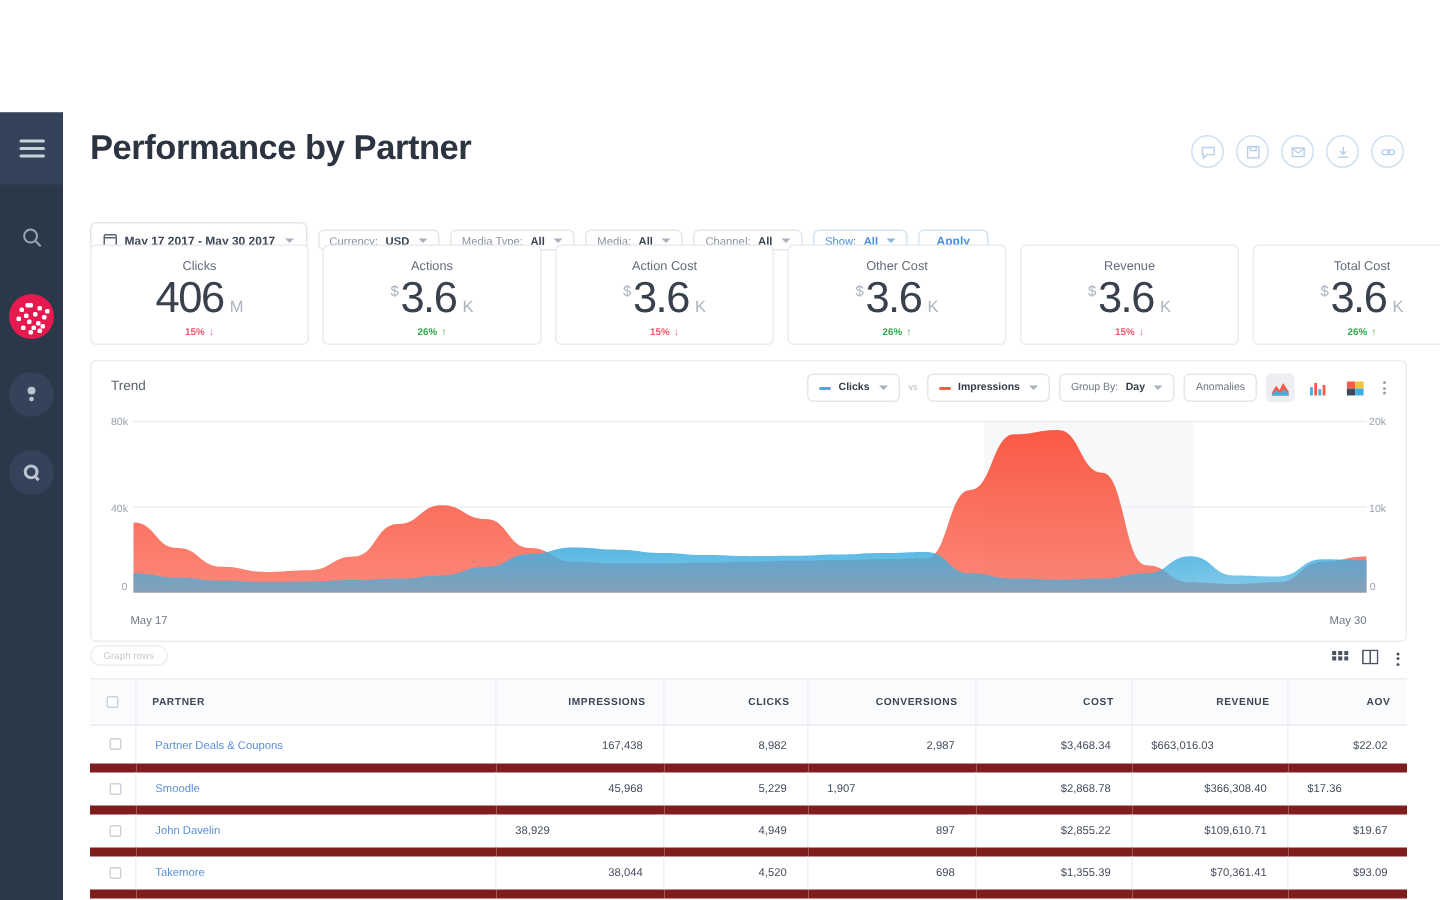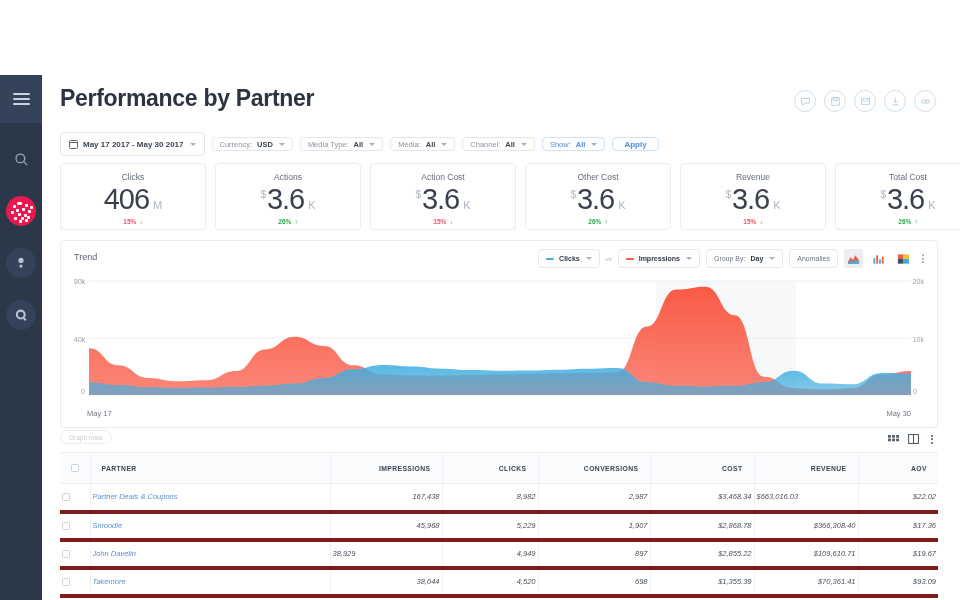--- a/index.html
+++ b/index.html
@@ -43,21 +43,21 @@
     font-size: 23px; font-weight: bold; color: #2c3442; letter-spacing: -0.3px;
   }
   .header-icons { position: absolute; right: 24px; top: 90px; display: flex; gap: 8px; }
   .hicon {
     width: 22px; height: 22px; border-radius: 50%;
     border: 1px solid #cfe0f2; display: flex; align-items: center; justify-content: center;
   }
   .hicon svg { stroke: #b7cfe8; fill: none; }
 
   
-  .filters { position: absolute; left: 60px; top: 132px; display: flex; align-items: center; gap: 7px; }
+  .filters { position: absolute; left: 60px; top: 148px; display: flex; align-items: center; gap: 7px; }
   .fchip {
     height: 14px; border: 1px solid #e3e7ec; border-radius: 4px; background: #fff;
     display: flex; align-items: center; gap: 5px; padding: 0 7px;
     font-size: 7.5px; color: #8b93a0; white-space: nowrap;
   }
   .fchip b { color: #3c4654; font-weight: bold; }
   .fchip.blue { border-color: #cfe2f7; }
   .fchip.blue, .fchip.blue b { color: #4a90e2; }
   .fchip.apply { border-color: #cfe2f7; color: #4a90e2; font-weight: bold; font-size: 8px; padding: 0 11px; }
   .caret { border-left: 3px solid transparent; border-right: 3px solid transparent;
@@ -118,22 +118,22 @@
 
   
   .table-wrap { position: absolute; left: 60px; top: 452px; width: 878px; }
   table { width: 100%; border-collapse: collapse; table-layout: fixed; }
   thead th {
     background: #fafbfc; border-top: 1px solid #e9ecf0; border-bottom: 1px solid #e9ecf0;
     border-right: 1px solid #eef0f3; height: 31px; font-size: 6.8px; color: #3c4654;
     font-weight: bold; letter-spacing: 0.4px; padding: 0 11px;
   }
   tbody td {
-    border-bottom: 4px solid #7f1d1d; border-right: 1px solid #eef0f3;
-    height: 28px; font-size: 7.5px; color: #454e5c; padding: 0 2px; font-style: italic;
+    border-bottom: 6px solid #7f1d1d; border-right: 1px solid #eef0f3;
+    height: 28px; font-size: 7.5px; color: #454e5c; padding: 0 13px;
   }
   th:last-child, td:last-child { border-right: none; }
   .ck { width: 8px; height: 8px; border: 1px solid #ccd2da; border-radius: 1.5px; background: #fff; }
   .partner-link { color: #5b8fd6; }
 </style>
 </head>
 <body>
 
 <div id="app">
 
@@ -480,24 +480,24 @@
             <td style="text-align: left;">$663,016.03</td>
             <td style="text-align: right;">$22.02</td>
           </tr>
           <tr>
             <td style="text-align: left;">
               <div class="ck"></div>
             </td>
             <td style="text-align: left; margin-left: 12px;"><span class="partner-link">Smoodle</span></td>
             <td style="text-align: right;">45,968</td>
             <td style="text-align: right; margin-left: 44px;">5,229</td>
-            <td style="text-align: right;">1,907</td>
+            <td style="">1,907</td>
             <td style="text-align: right;">$2,868.78</td>
             <td style="text-align: right;">$366,308.40</td>
-            <td style="text-align: right;">$17.36</td>
+            <td style="text-align: left;">$17.36</td>
           </tr>
           <tr>
             <td style="text-align: left;">
               <div class="ck"></div>
             </td>
             <td style="text-align: left;"><span class="partner-link">John Davelin</span></td>
             <td style="text-align: left;">38,929</td>
             <td style="text-align: right;">4,949</td>
             <td style="text-align: right;">897</td>
             <td style="text-align: right;">$2,855.22</td>

